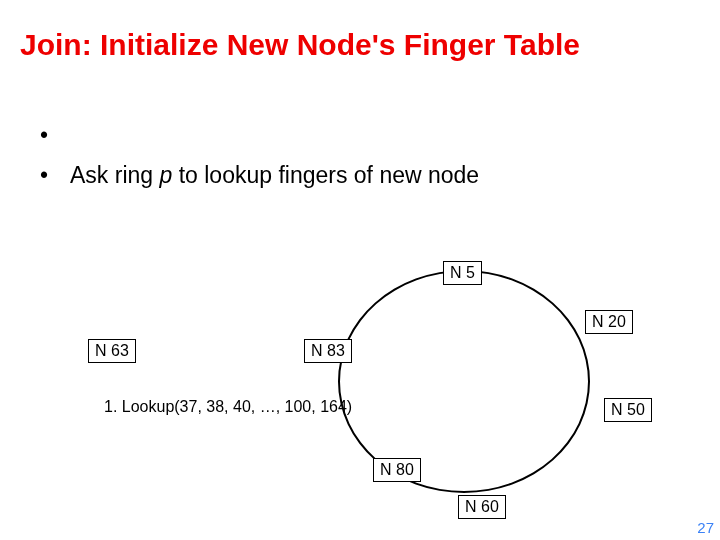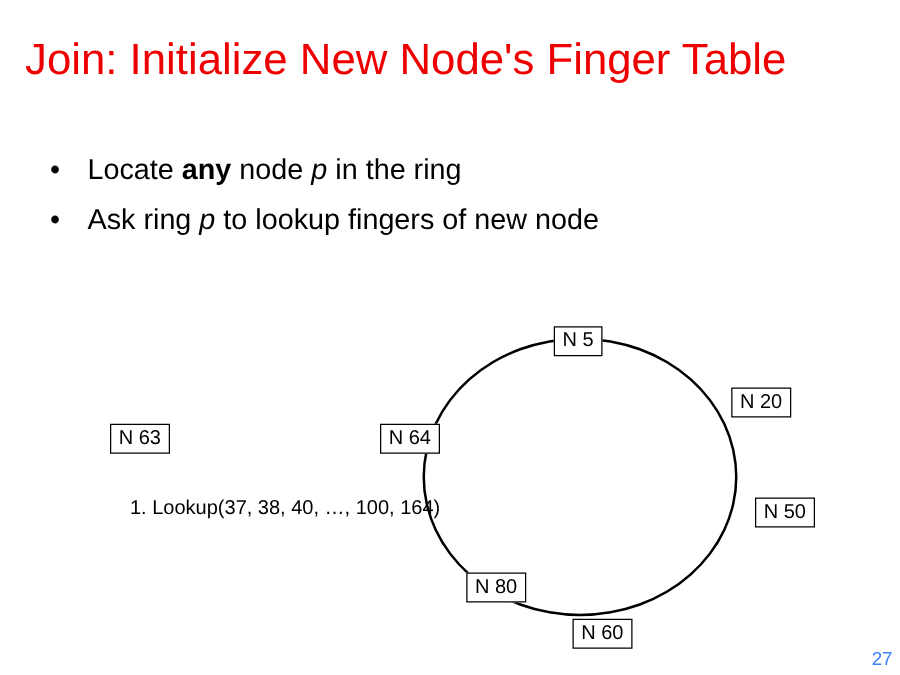--- a/index.html
+++ b/index.html
@@ -1,51 +1,48 @@
 <!DOCTYPE html>
 <html><head>
 <meta charset="utf-8">
 <style>
 html,body{margin:0;padding:0;width:720px;height:540px;background:#fff;font-family:Arial,Helvetica,sans-serif;position:relative}
-.title{position:absolute;left:20px;top:28px;font-size:35px;font-weight:normal;color:#ee0000}
+.title{position:absolute;left:20px;top:28px;font-size:30px;font-weight:bold;color:#ee0000}
 .bullets{position:absolute;left:40px;top:115px;font-size:23px;color:#000;line-height:40px}
 .bullets .row{display:flex}
 .bullets .dot{width:30px}
 .bullets .bold{font-weight:bold}
 .bullets .italic{font-style:italic}
 .ring{position:absolute;left:338px;top:270px;width:248px;height:219px;border:2px solid #000;border-radius:50%}
 .node{position:absolute;padding:2px 6px;border:1px solid #000;background:#fff;font-size:16px;font-weight:normal;color:#000}
 .stepnote{position:absolute;font-size:16px;font-weight:normal;color:#000}
 .pagenum{position:absolute;right:6px;bottom:4px;font-size:15px;color:#3b82f6}
 </style>
 </head>
 <body>
 
 <div class="title">Join: Initialize New Node's Finger Table</div>
 
 <div class="bullets">
   <div class="row">
     <span class="dot">•</span>
-    <span>
-      <span>Locate </span><span class="bold">any</span><span> node </span><span class="italic">p</span><span> in the ring</span>
-    </span>
   </div>
   <div class="row">
     <span class="dot">•</span>
     <span>
       <span> Ask ring </span><span class="italic">p</span><span> to lookup fingers of new node</span>
     </span>
   </div>
 </div>
 
 <div class="ring"></div>
 
 <div class="node" style="left:443px;top:261px">N 5</div>
 <div class="node" style="left:585px;top:310px">N 20</div>
 <div class="node" style="left:88px; top:339px">N 63</div>
 <div class="node" style="left:604px;top:398px">N 50</div>
 <div class="node" style="left:458px;top:495px">N 60</div>
 <div class="node" style="left:373px;top:458px">N 80</div>
-<div class="node" style="left:304px;top:339px">N 64</div>
+<div class="node" style="left:304px;top:339px">N 83</div>
 
 <div class="stepnote" style="left:104px;top:398px">1. Lookup(37, 38, 40, …, 100, 164)</div>
 
 <div class="pagenum">27</div>
 
 </body></html>

